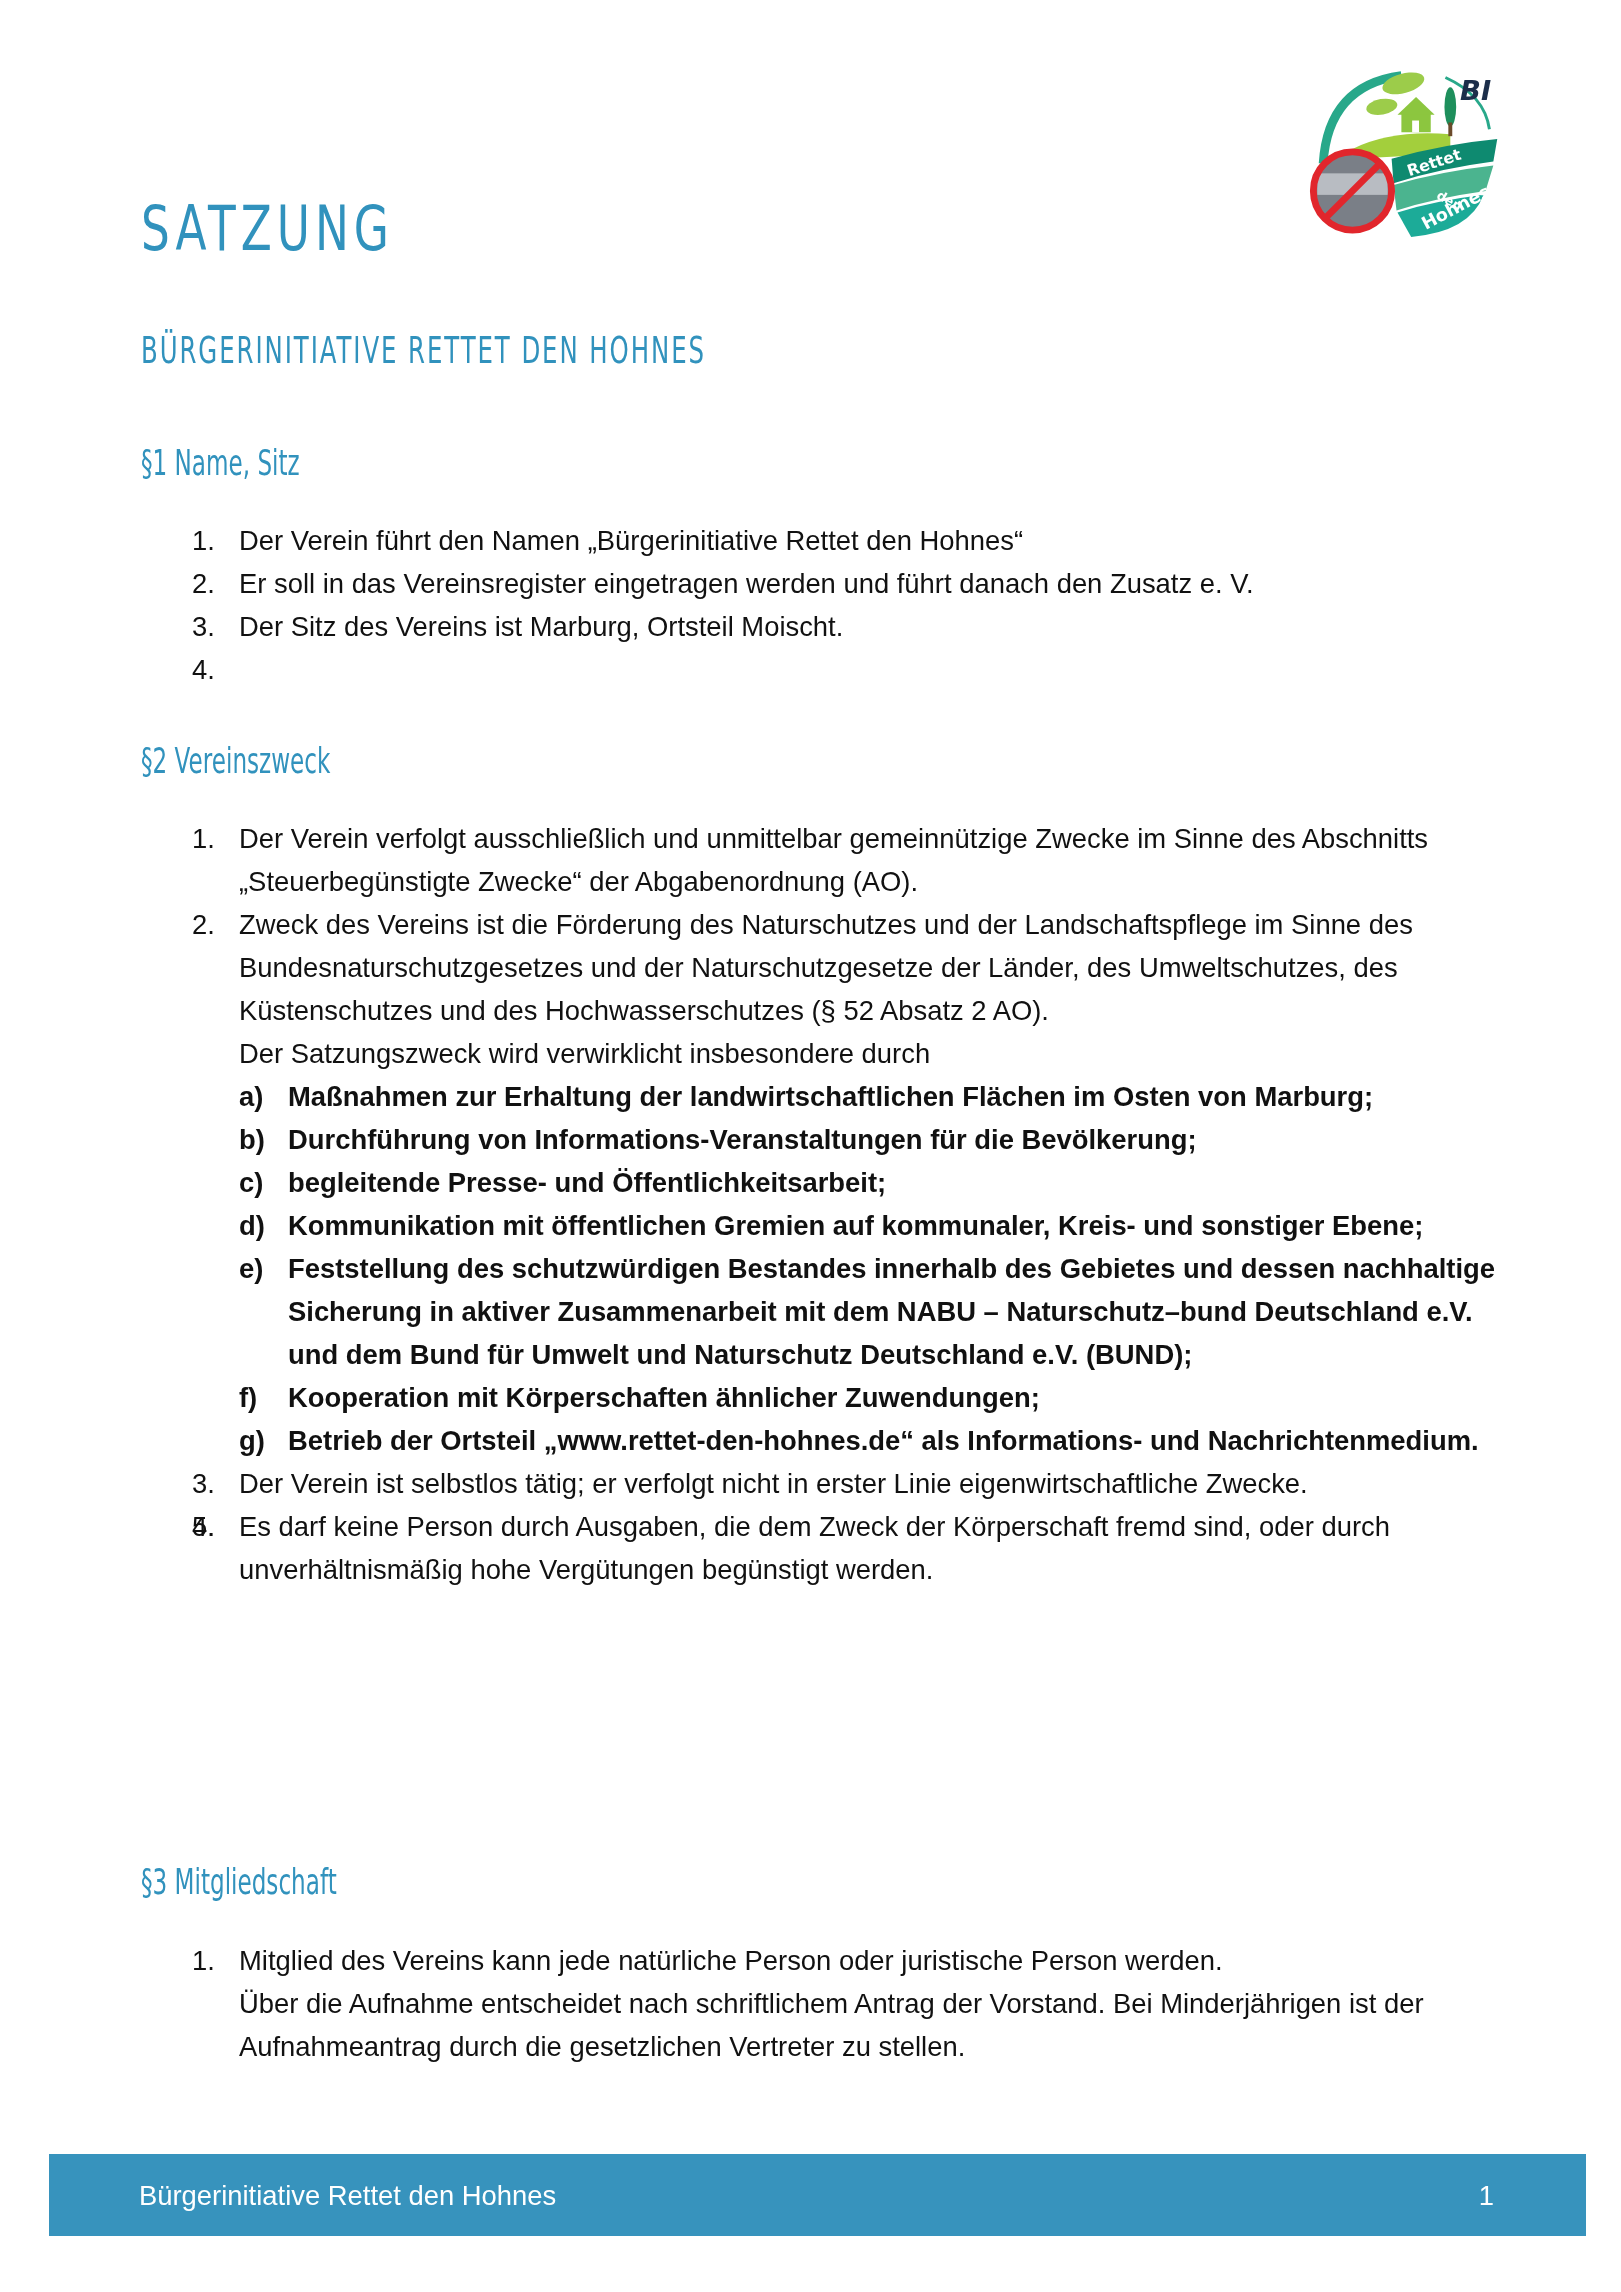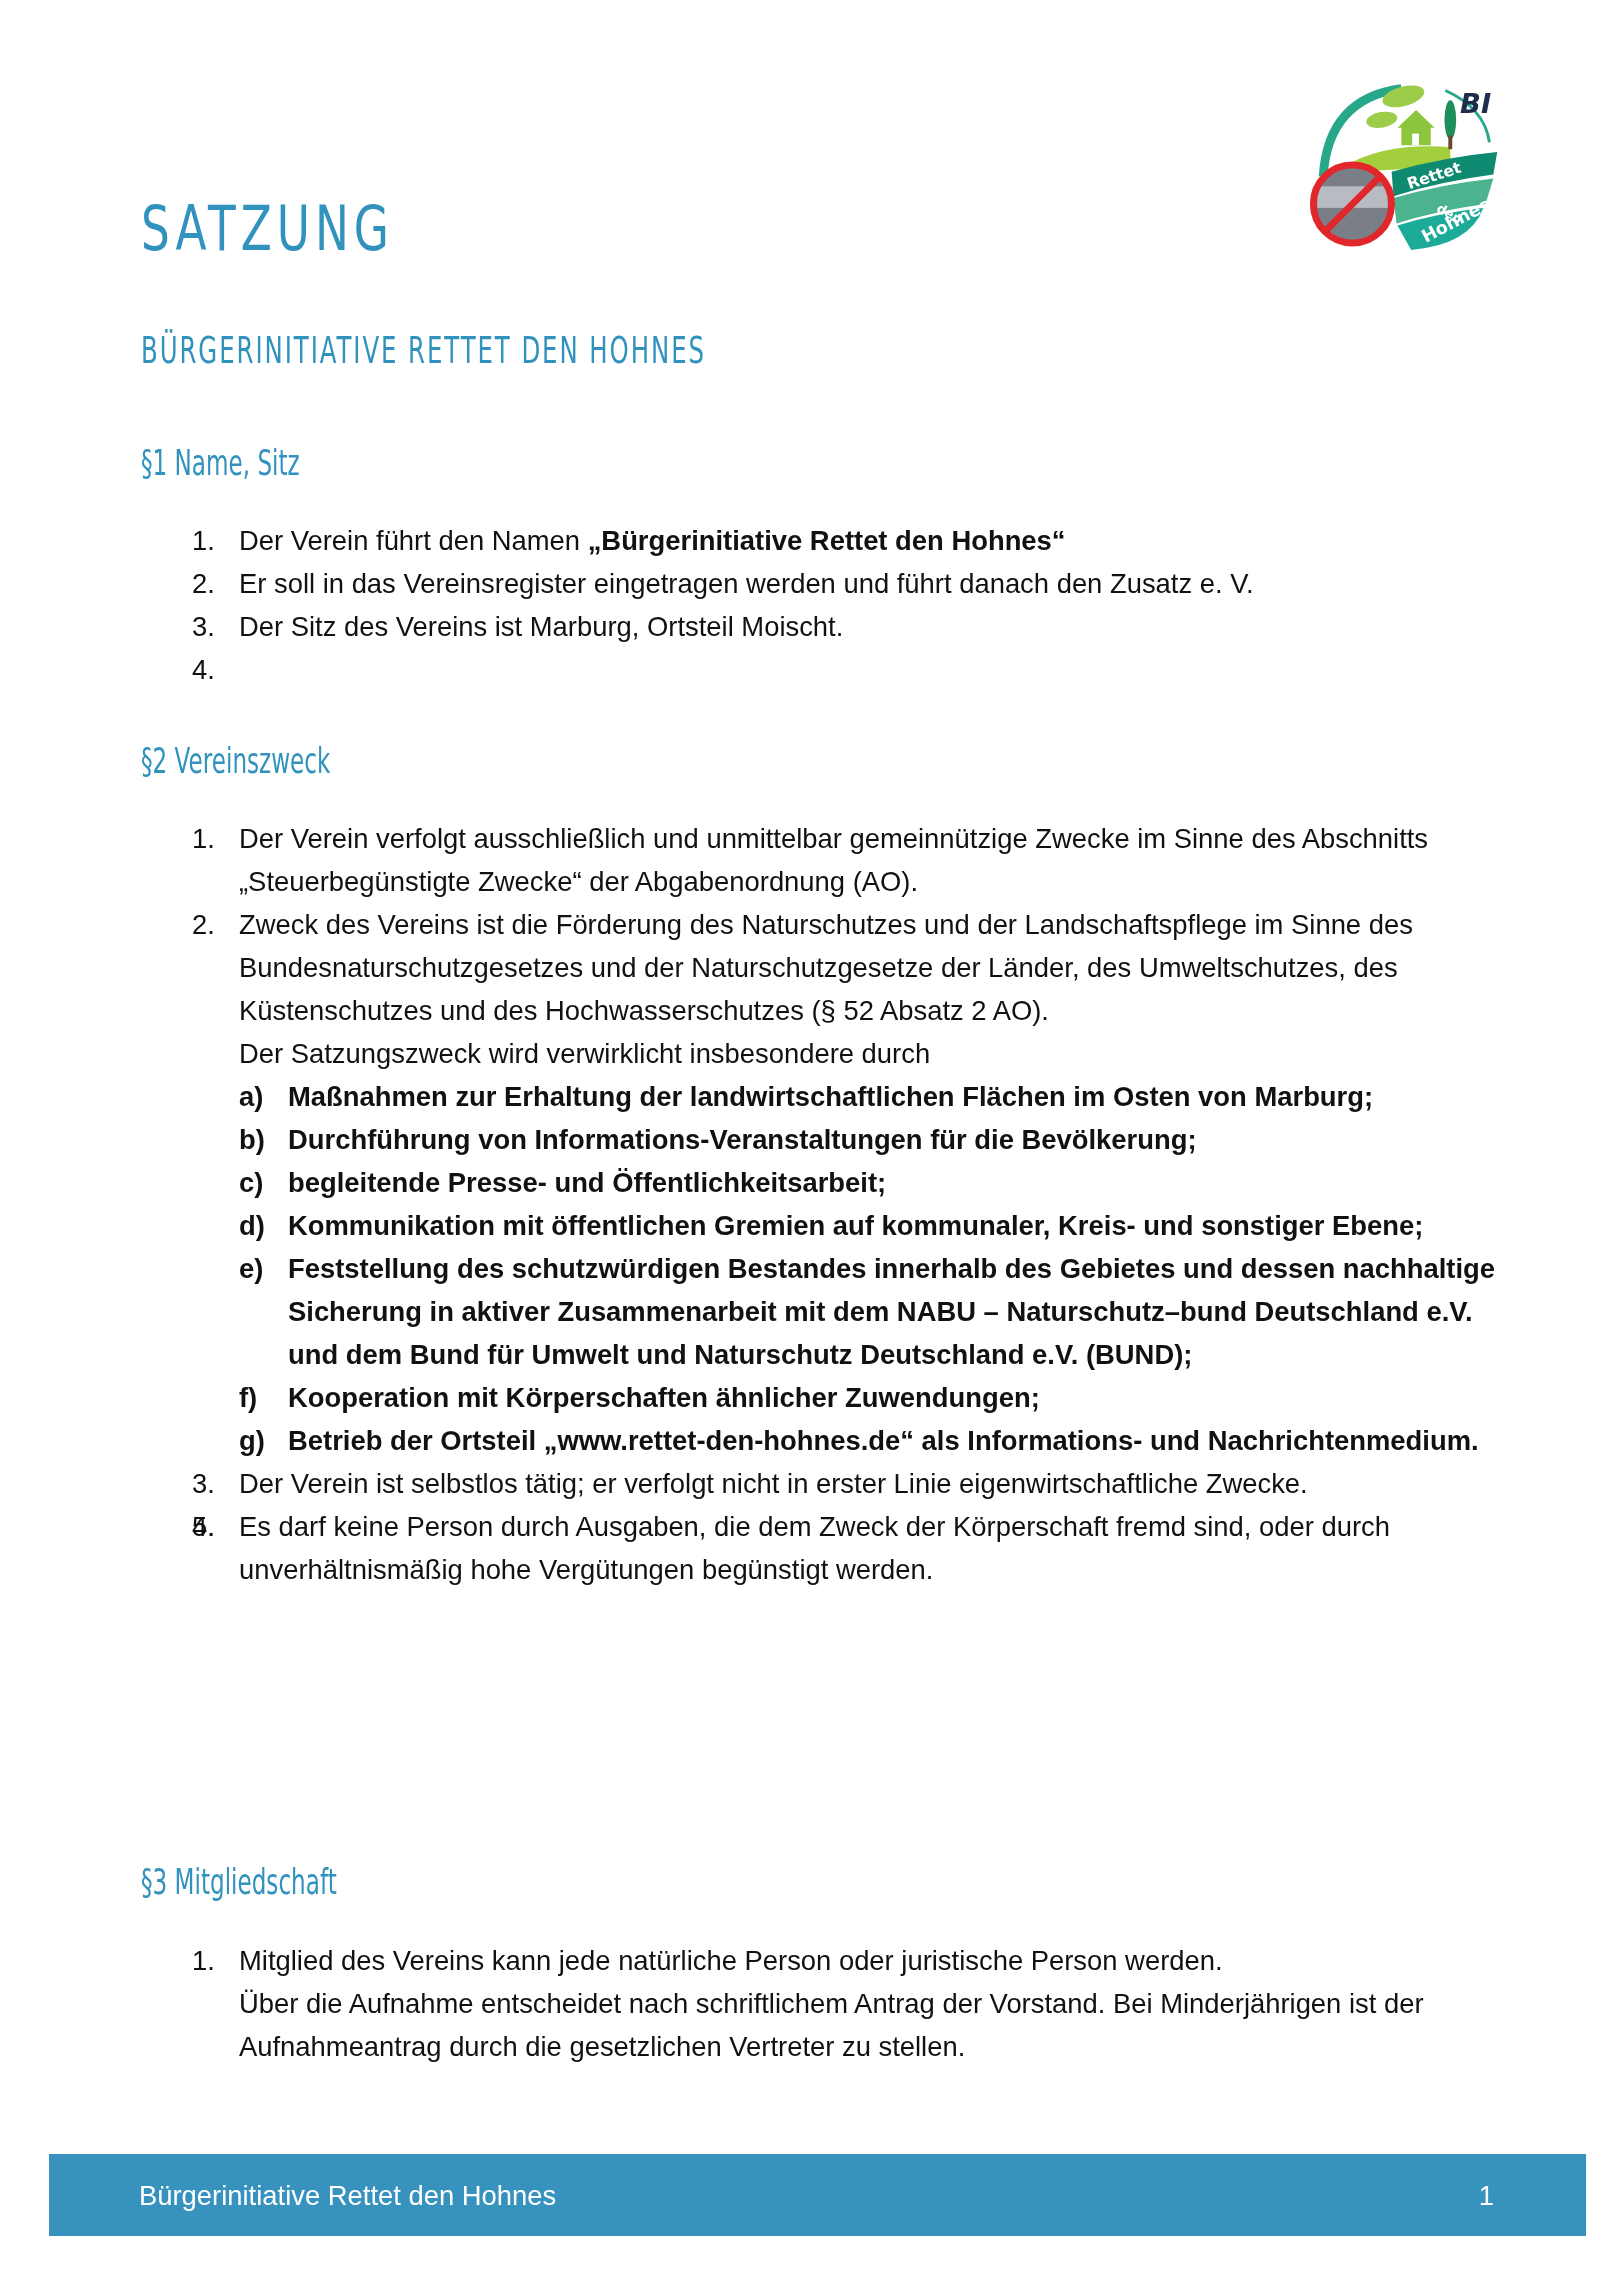--- a/index.html
+++ b/index.html
@@ -17,22 +17,22 @@
               font-family: "DejaVu Sans", sans-serif; font-weight: normal;
               font-size: 35px; color: #3192bd;
               transform: scaleX(0.66); transform-origin: left top; }
   .body-text { position: absolute; left: 192px; width: 1333px; font-size: 27.4px; line-height: 43px; }
   .num-item { position: relative; padding-left: 47px; }
   .num-item .num { position: absolute; left: 0; top: 0; }
   .sub-list { font-weight: bold; }
   .sub-item { position: relative; padding-left: 96px; }
   .sub-item .let { position: absolute; left: 47px; top: 0; }
   .bold-intro { padding-left: 47px; font-weight: normal; }
-  b { font-weight: bold; }
-  .logo { position: absolute; left: 1284px; top: 59px; width: 225px; height: 196px; }
+  b { font-weight: normal; }
+  .logo { position: absolute; left: 1284px; top: 46px; width: 225px; height: 196px; }
   .footer { position: absolute; left: 49px; top: 2154px; width: 1537px; height: 82px;
             background: #3793bd; color: #ffffff; font-size: 27.4px; }
   .footer .ft-title { position: absolute; left: 90px; top: 25.5px; }
   .footer .ft-page { position: absolute; right: 92px; top: 25.5px; }
 </style>
 </head>
 <body>
 
 <div class="logo">
   <svg width="225" height="196" viewBox="0 0 230 200">

